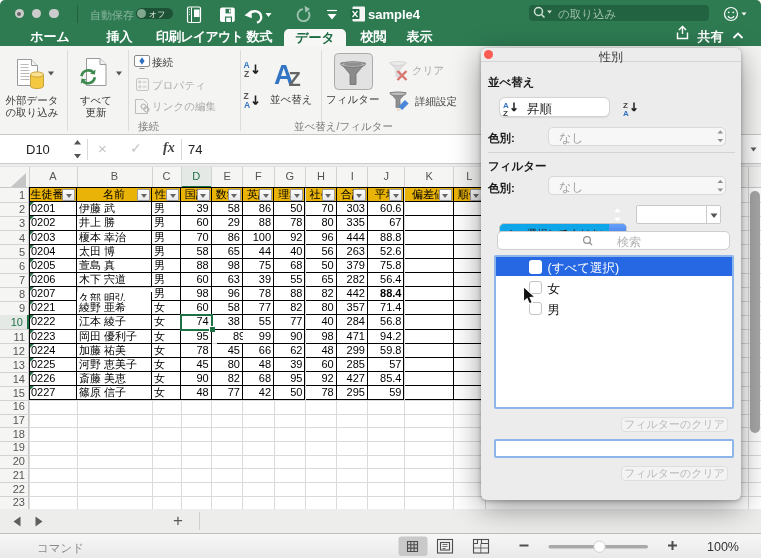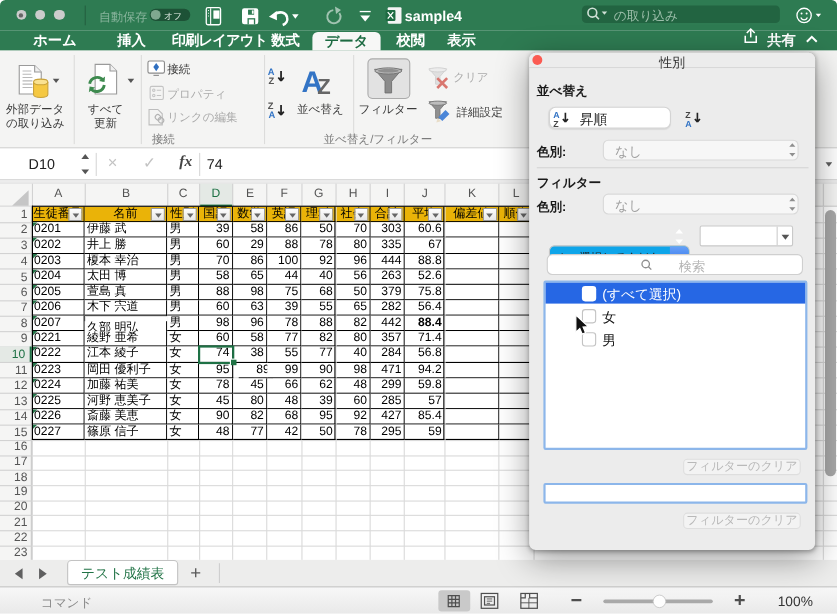--- a/index.html
+++ b/index.html
@@ -398,21 +398,20 @@
     <div class="cell num" style="left:367.9px;top:386.159px;width:36.60000000000002px;height:14.143000000000029px;line-height:13.143000000000029px;">59</div>
     <div class="cell" style="left:404.5px;top:386.159px;width:49.10000000000002px;height:14.143000000000029px;line-height:13.143000000000029px;"></div>
     <div class="cell" style="left:453.6px;top:386.159px;width:31.399999999999977px;height:14.143000000000029px;line-height:13.143000000000029px;"></div>
     <div style="position:absolute;left:29px;top:187px;width:456px;height:1px;background:#000;"></div>
     <div style="position:absolute;left:28.5px;top:186.8px;width:1px;height:213.502px;background:#000;"></div>
     <div style="position:absolute;left:180px;top:314.444px;width:32.7px;height:16.142999999999972px;border:2px solid #1e7145;background:transparent;"></div>
     <div style="position:absolute;left:209.5px;top:327.087px;width:5px;height:5px;background:#1f7245;box-shadow:-1px -1px 0 #fff;"></div>
   </div>
 
 <div class="ab" id="tabbar">
- <div id="stab">テスト成績表</div>
  <div class="ab" style="left:173px;top:2px;font-size:17px;color:#5a5a5a;">+</div>
  <div class="ab" style="left:199px;top:3px;width:1px;height:18px;background:#cfcfcf;"></div>
 </div>
 <div class="ab" id="statusbar">
  <div class="ab" style="left:37px;top:7px;font-size:11.5px;color:#8a8a8a;">コマンド</div>
  <div class="ab" style="left:707px;top:6px;font-size:12.5px;color:#333;">100%</div>
 </div>
 
 <div class="ab" id="dlg">
  <div class="ab" style="left:0;top:0;width:260px;height:14px;border-bottom:1px solid #d6d6d6;border-radius:6px 6px 0 0;background:#ececec;">

